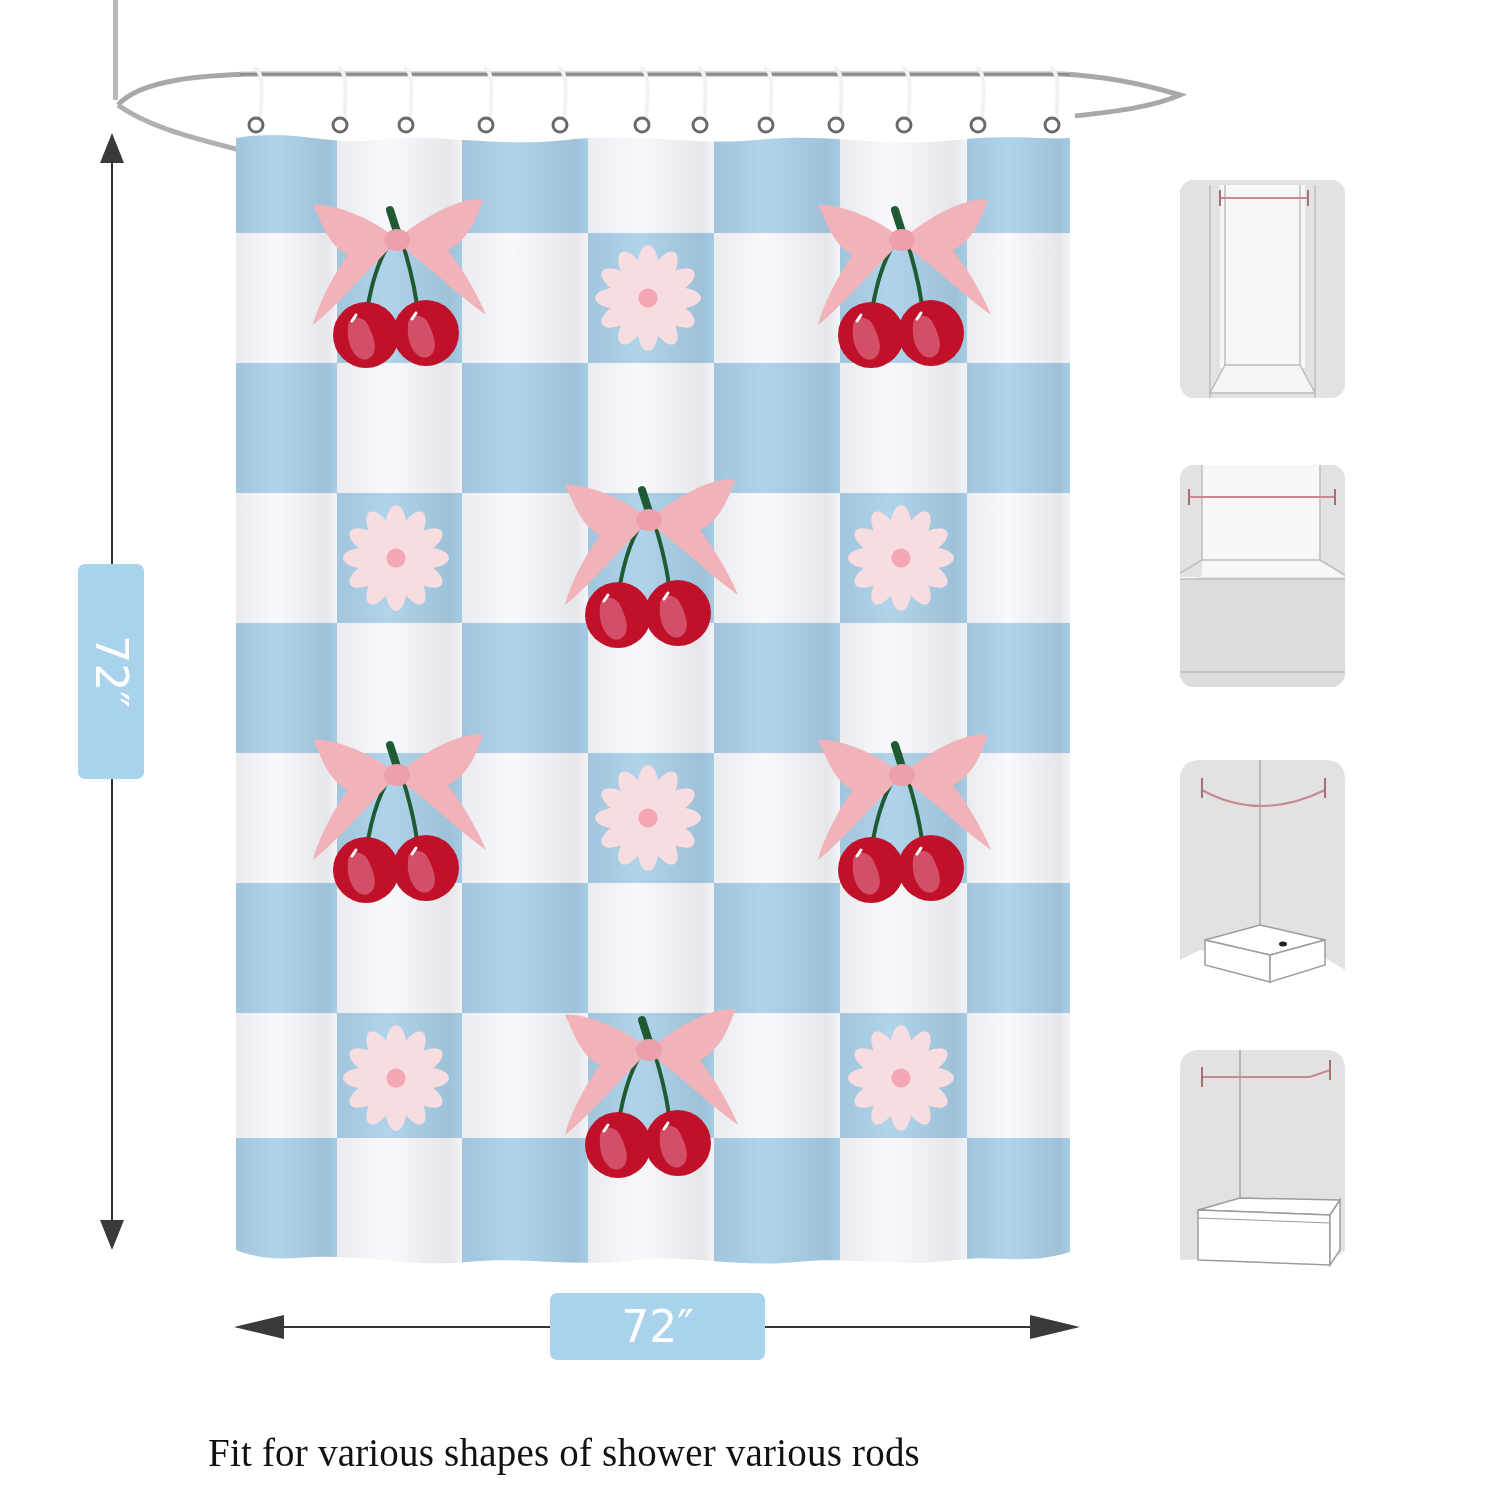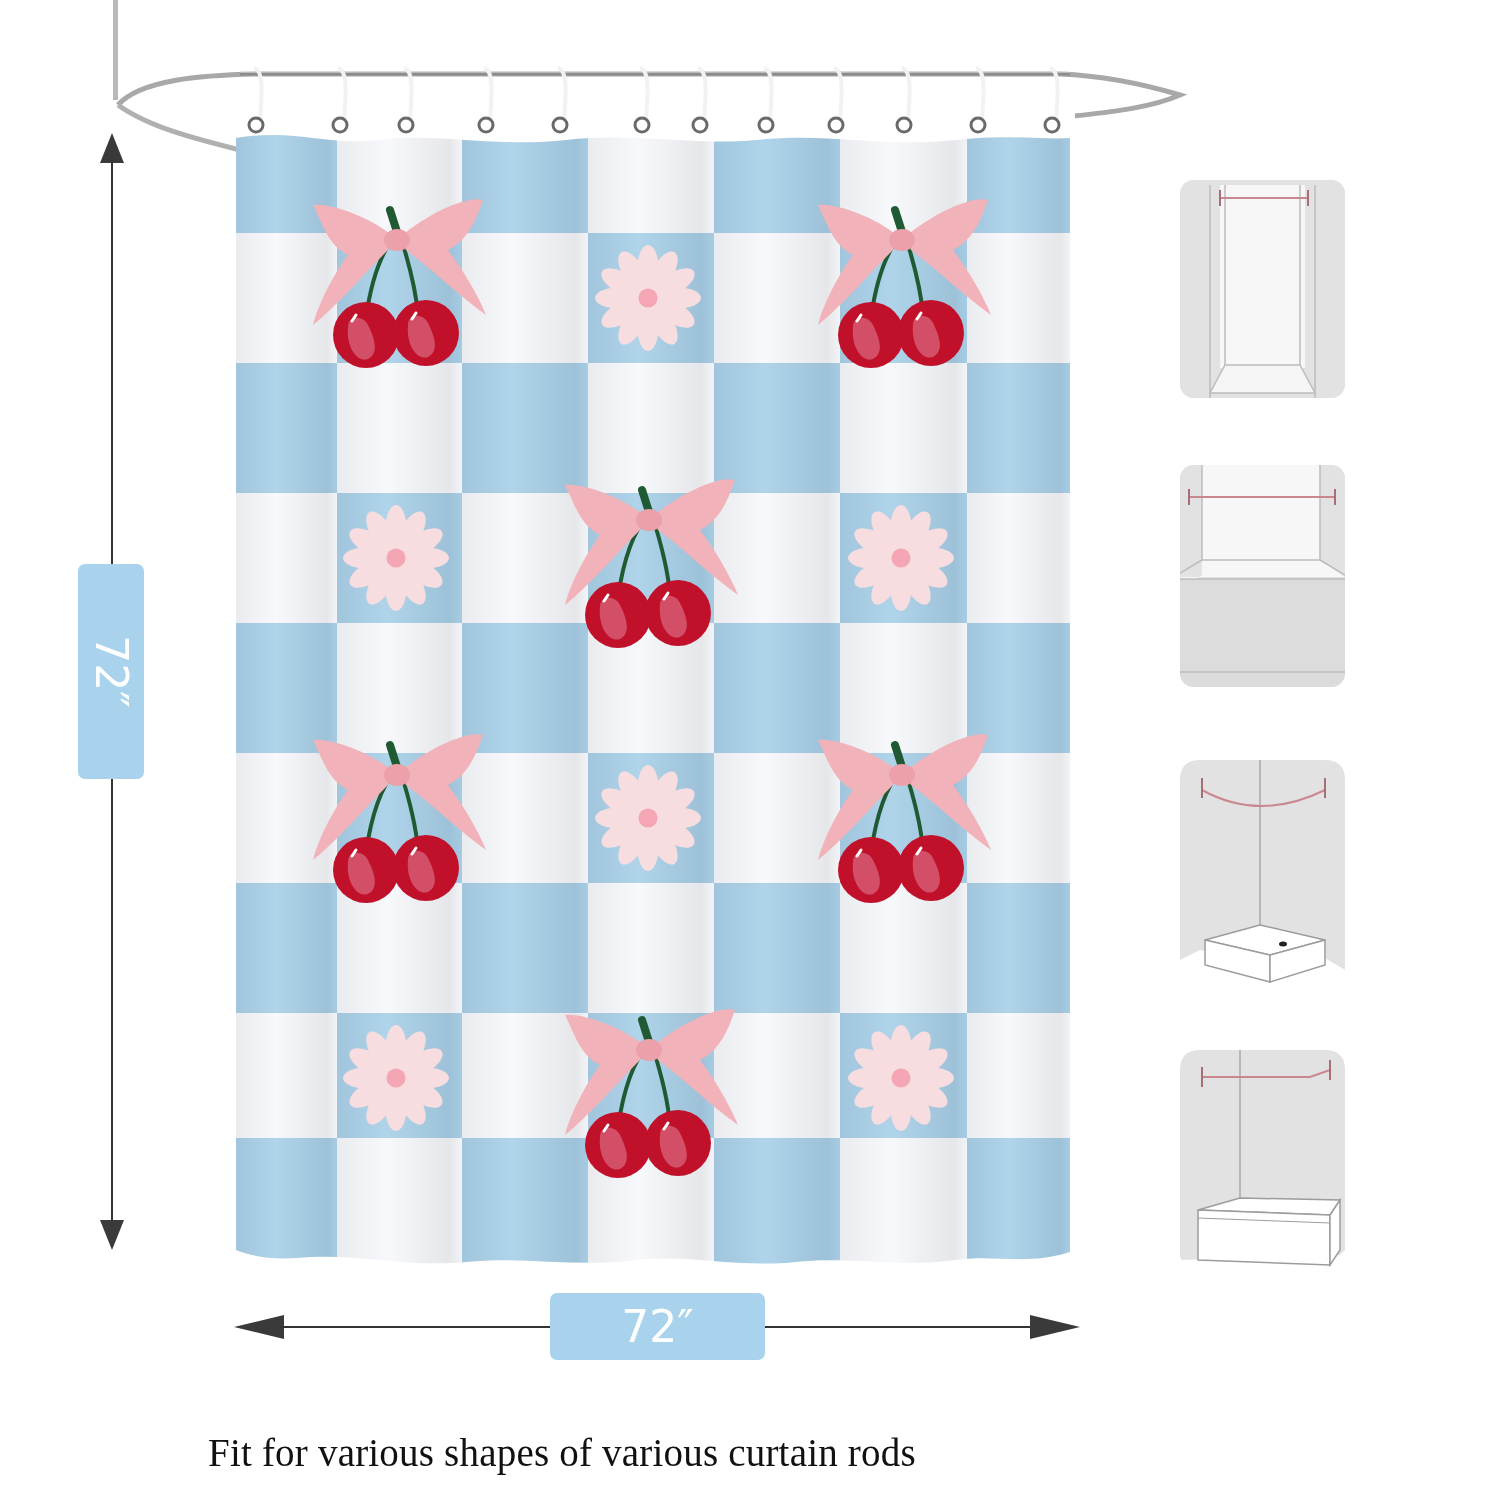--- a/index.html
+++ b/index.html
@@ -337,21 +337,21 @@
 <div class="abs" style="left:100px;top:1220px;width:0;height:0;border-left:12px solid transparent;border-right:12px solid transparent;border-top:30px solid #3a3a3a;"></div>
 
 <div class="abs" style="left:234px;top:1315px;width:0;height:0;border-top:12px solid transparent;border-bottom:12px solid transparent;border-right:50px solid #3a3a3a;"></div>
 <div class="dim-line-h" style="left:280px;width:270px;"></div>
 <div class="badge badge-h">
     <span>72″</span>
   </div>
 <div class="dim-line-h" style="left:765px;width:265px;"></div>
 <div class="abs" style="left:1030px;top:1315px;width:0;height:0;border-top:12px solid transparent;border-bottom:12px solid transparent;border-left:50px solid #3a3a3a;"></div>
 
-<div class="caption">Fit for various shapes of various curtain rods</div>
+<div class="caption">Fit for various shapes of shower various rods</div>
 
 <div class="thumb" style="top:180px;height:218px;">
   <svg viewBox="0 0 165 218">
     <rect x="0" y="0" width="165" height="218" fill="#e2e2e2"></rect>
     <polygon points="40,5 125,5 125,188 40,188" fill="#f7f7f7"></polygon>
     <line x1="30" y1="5" x2="30" y2="218" stroke="#bcbcbc" stroke-width="1.5"></line>
     <line x1="45" y1="5" x2="45" y2="185" stroke="#bcbcbc" stroke-width="1.5"></line>
     <line x1="120" y1="5" x2="120" y2="185" stroke="#bcbcbc" stroke-width="1.5"></line>
     <line x1="135" y1="5" x2="135" y2="218" stroke="#bcbcbc" stroke-width="1.5"></line>
     <polygon points="45,185 120,185 135,213 30,213" fill="#f5f5f5" stroke="#bcbcbc" stroke-width="1.5"></polygon>

